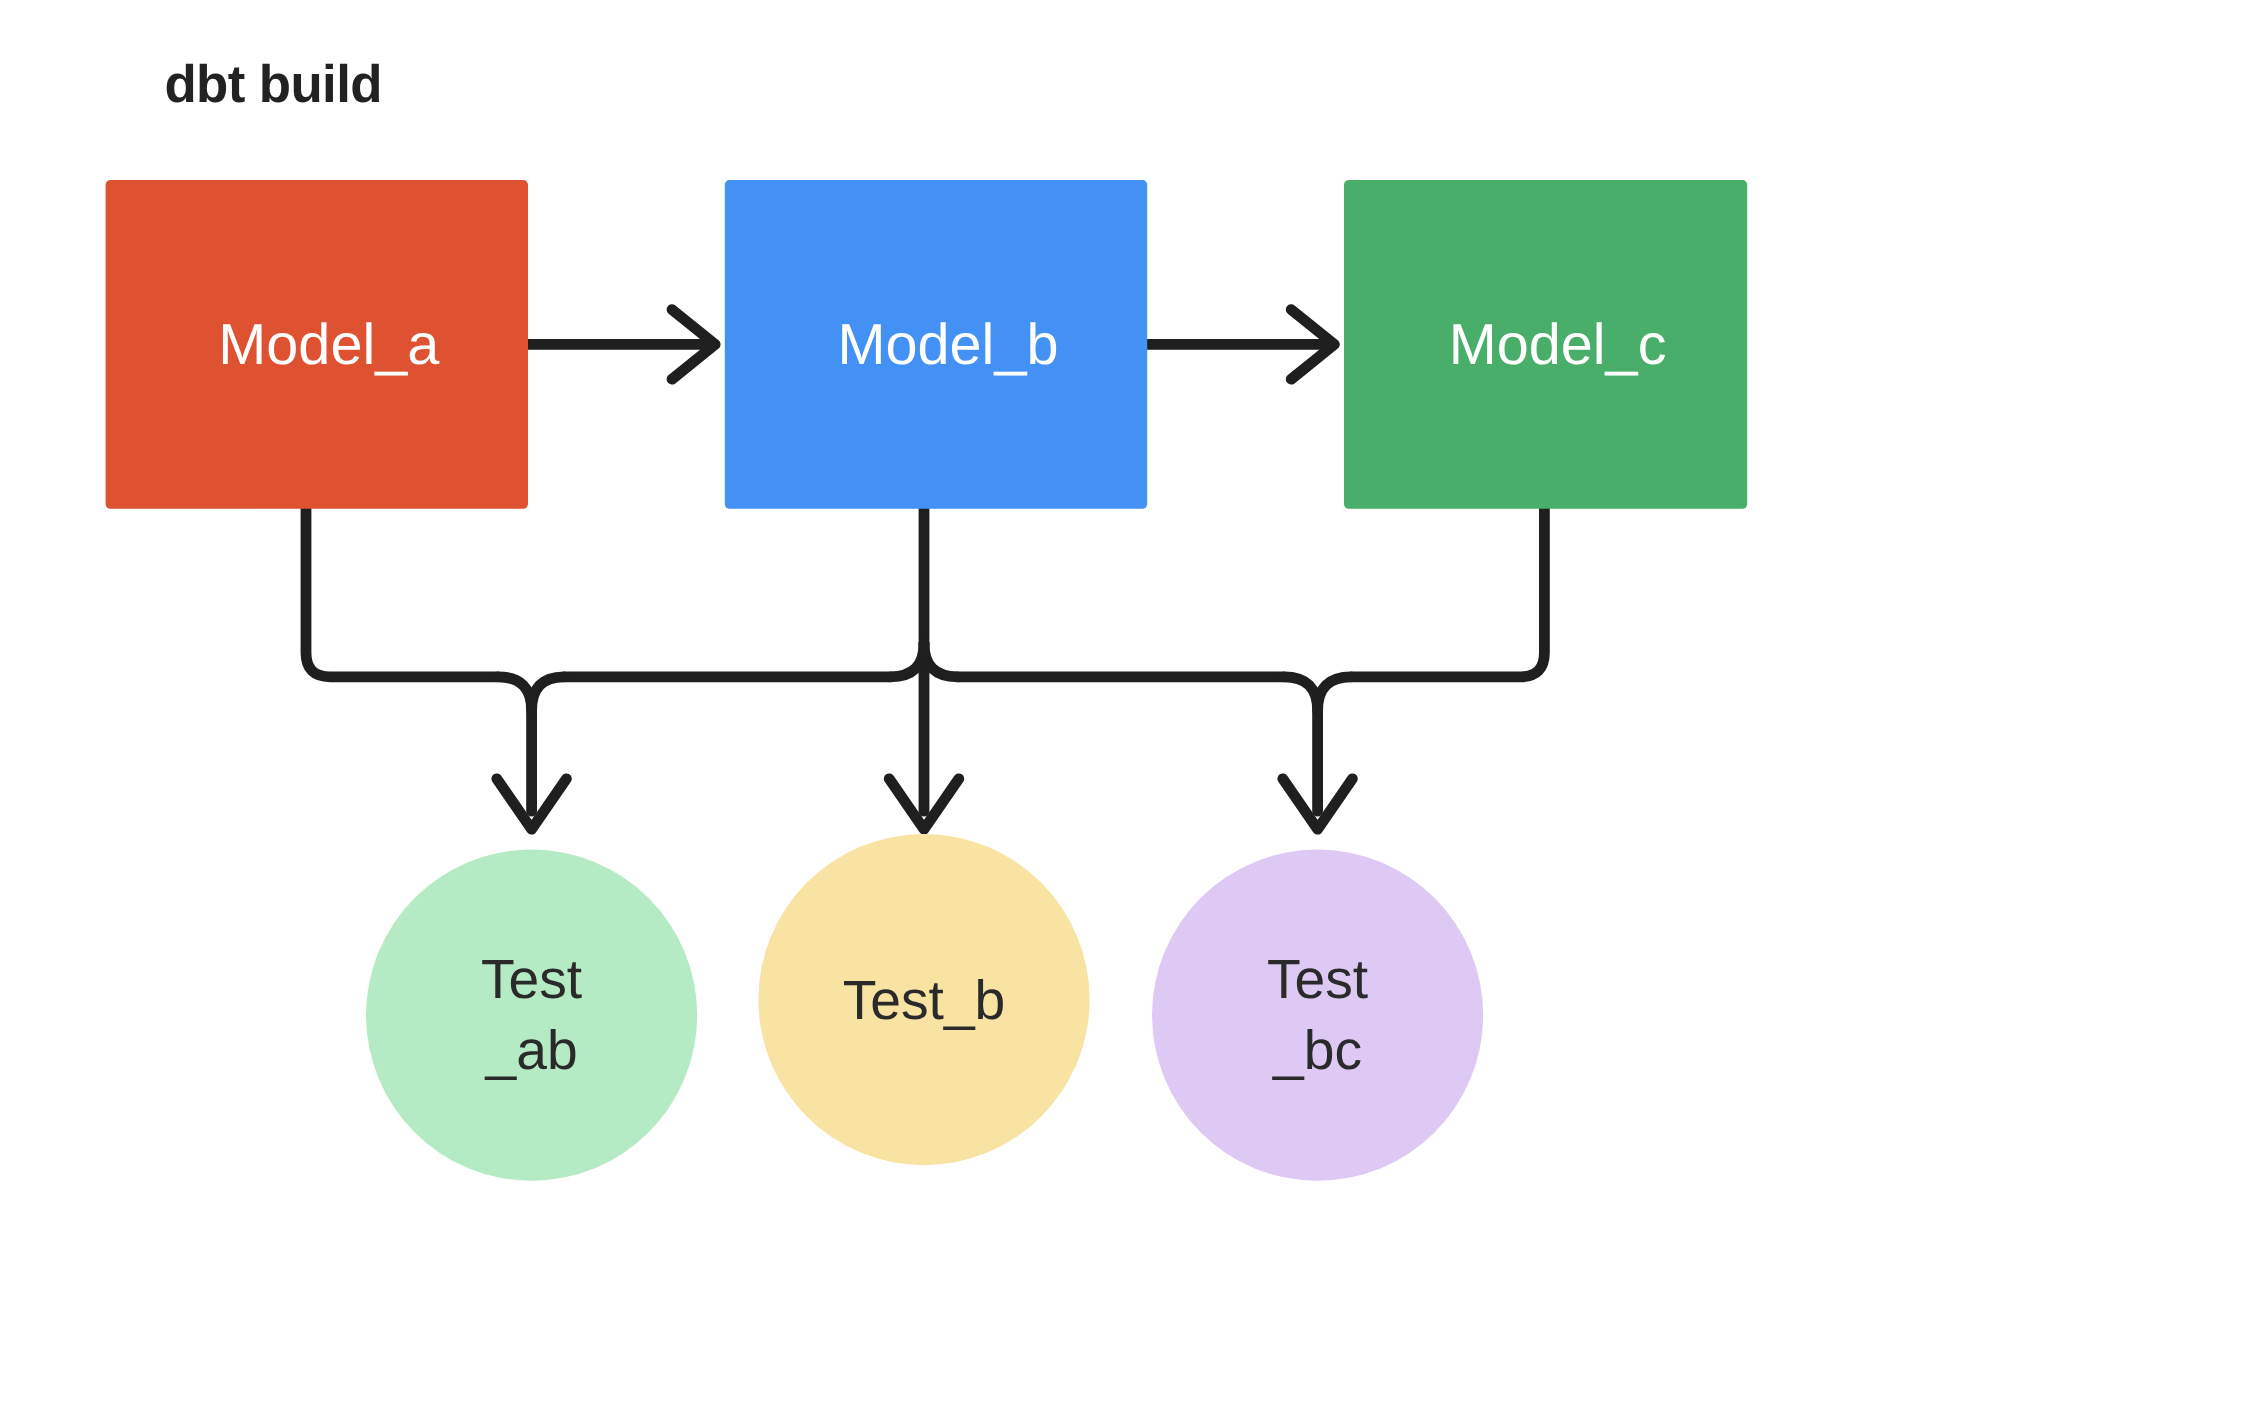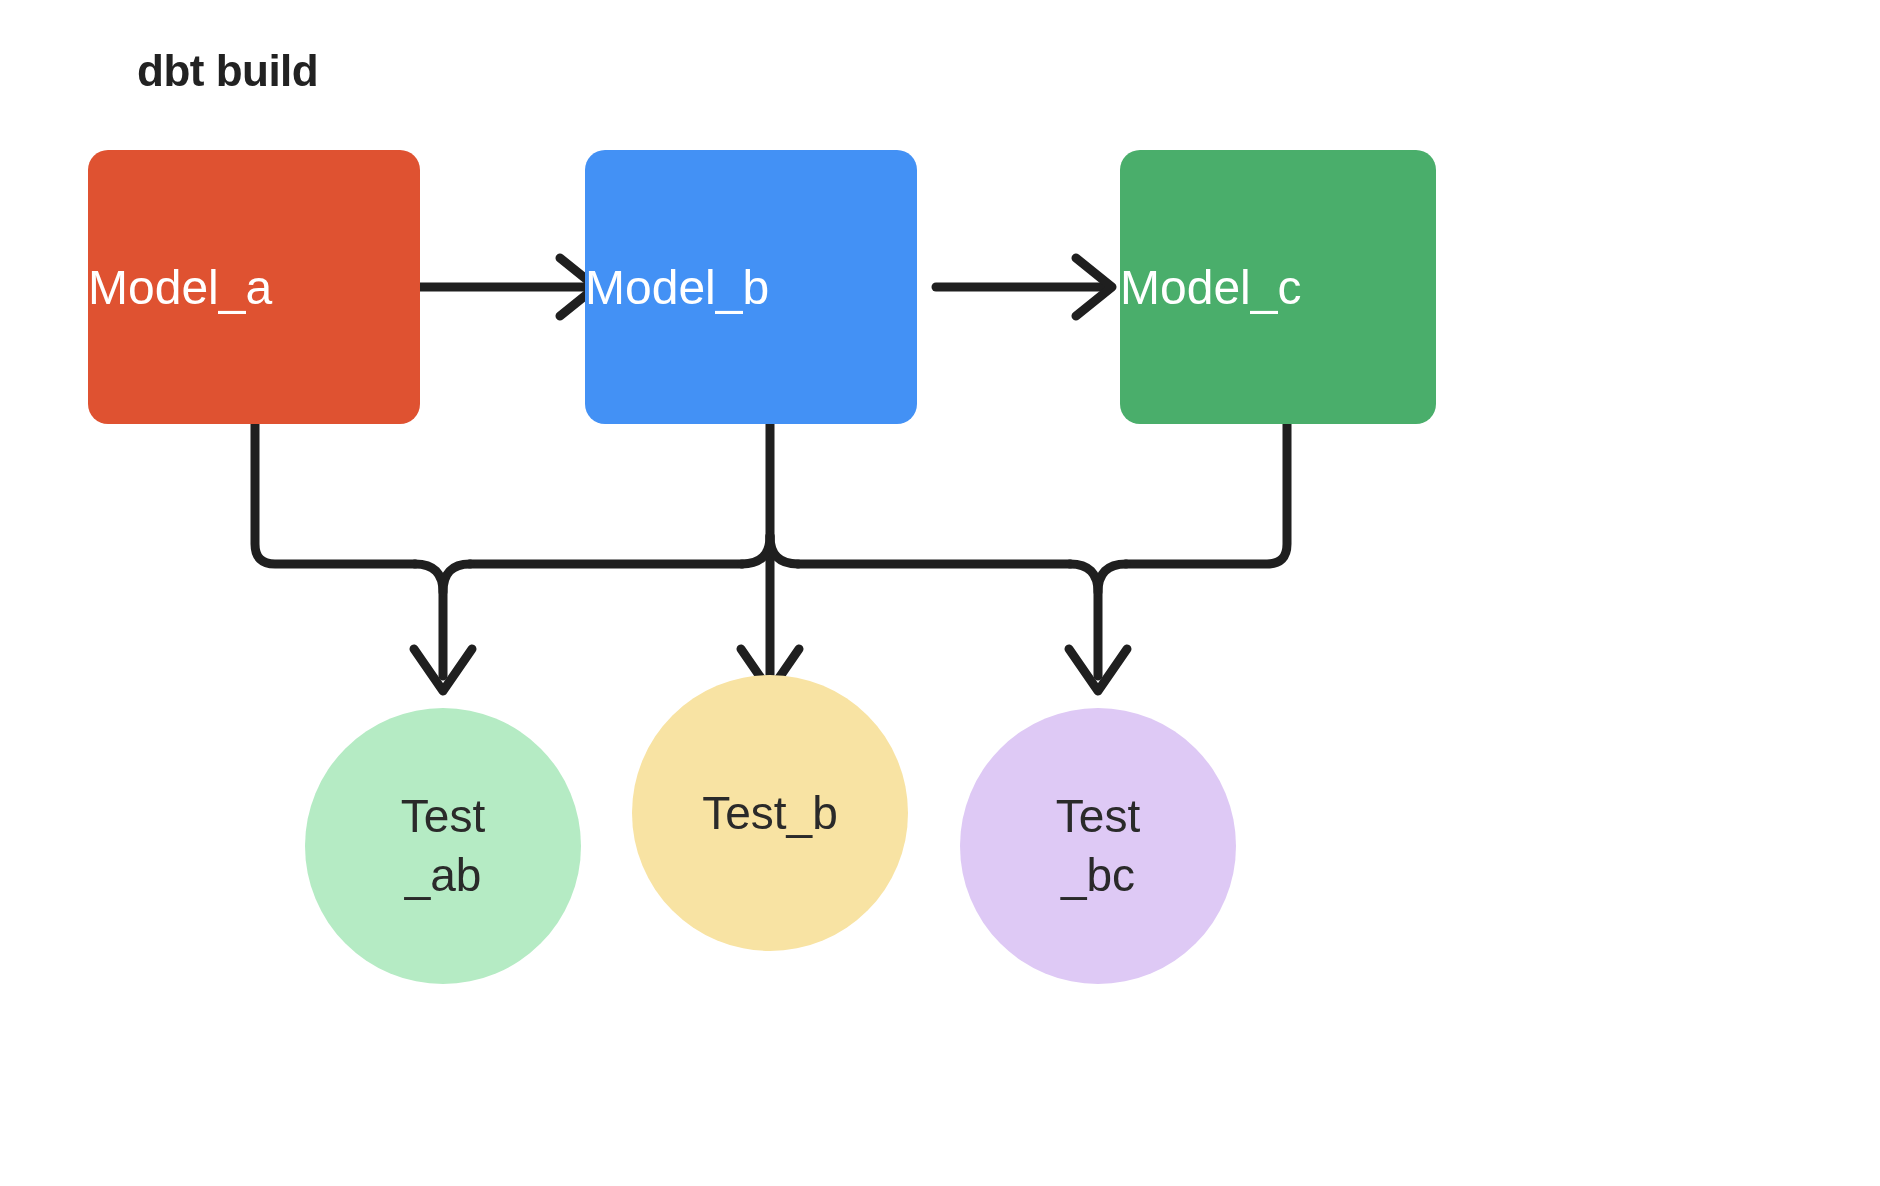--- a/index.html
+++ b/index.html
@@ -29,27 +29,29 @@
   svg.edges {
     position: absolute;
     left: 0;
     top: 0;
     width: 1880px;
     height: 1186px;
     pointer-events: none;
   }
   .node-box {
     position: absolute;
-    border-radius: 20px;
+    border-radius: 4px;
     display: flex;
     align-items: center;
+    justify-content: center;
     color: #ffffff;
     font-size: 48px;
     font-weight: 400;
     letter-spacing: 0px;
+    padding-left: 20px;
   }
   .node-circle {
     position: absolute;
     border-radius: 50%;
     display: flex;
     align-items: center;
     justify-content: center;
     color: #2a2a2a;
     font-size: 46px;
     font-weight: 400;
@@ -94,34 +96,34 @@
       <path d="M 414 613 L 443 655 L 472 613"></path>
       <path d="M 741 613 L 770 655 L 799 613"></path>
       <path d="M 1069 613 L 1098 655 L 1127 613"></path>
     </g>
   </svg>
 
   <div class="node-box" style="left:88px; top:114px; width:332px; height:274px; background:#DF5231;">
     <span>Model_a</span>
   </div>
 
-  <div class="node-box" style="left:585px; top:114px; width:332px; height:274px; background:#4391F5;">
+  <div class="node-box" style="left:604px; top:114px; width:332px; height:274px; background:#4391F5;">
     <span>Model_b</span>
   </div>
 
   <div class="node-box" style="left:1120px; top:114px; width:316px; height:274px; background:#4AAE6B;">
     <span>Model_c</span>
   </div>
 
   <div class="node-circle" style="left:305px; top:672px; width:276px; height:276px; background:#B5EBC4;">
     <span class="circle-label">Test
 _ab</span>
   </div>
 
-  <div class="node-circle" style="left:632px; top:639px; width:276px; height:276px; background:#F8E3A3;">
+  <div class="node-circle" style="left:632px; top:659px; width:276px; height:276px; background:#F8E3A3;">
     <span class="circle-label">Test_b</span>
   </div>
 
   <div class="node-circle" style="left:960px; top:672px; width:276px; height:276px; background:#DEC9F5;">
     <span class="circle-label">Test
 _bc</span>
   </div>
 
 </div>
 

